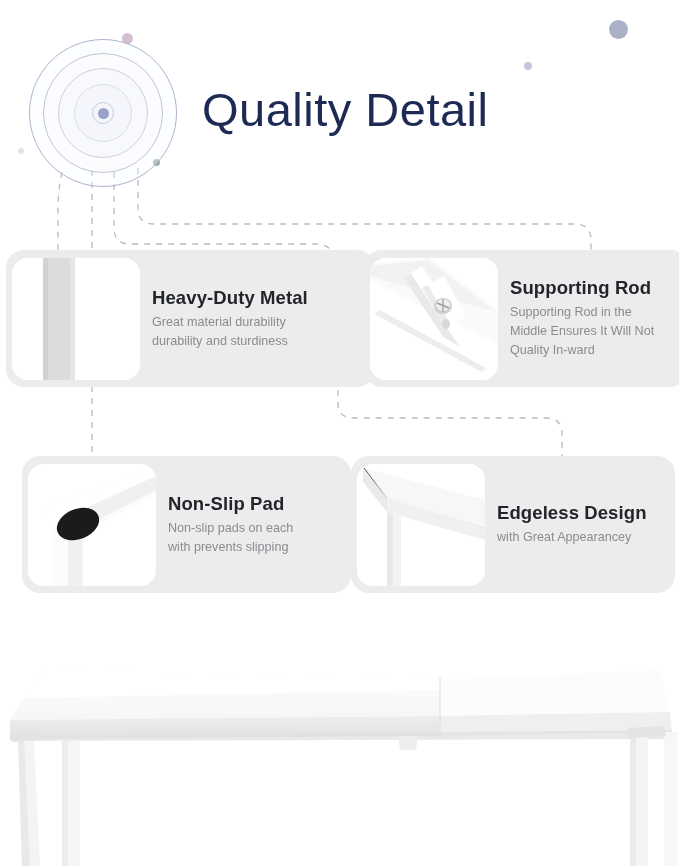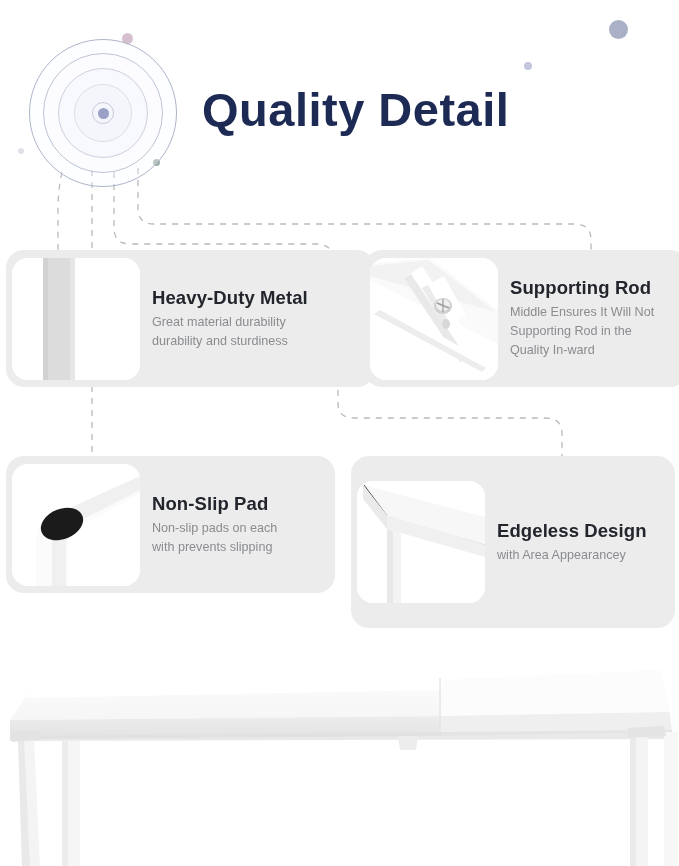--- a/index.html
+++ b/index.html
@@ -61,39 +61,39 @@
     height: 640px;
     pointer-events: none;
   }
 
   
   .page-title {
     position: absolute;
     left: 202px;
     top: 82px;
     font-size: 47px;
-    font-weight: bold;
+    font-weight: normal;
     letter-spacing: .5px;
     color: #1d2a54;
     white-space: nowrap;
   }
 
   
   .card {
     position: absolute;
     background: #ececec;
     border-radius: 18px;
     display: flex;
     align-items: center;
     overflow: hidden;
   }
   .card.c1 { left: 6px;   top: 250px; width: 369px; height: 137px; }
   .card.c2 { left: 351px; top: 250px; width: 324px; height: 137px; margin-left: 13px; }
-  .card.c3 { left: 6px;   top: 456px; width: 329px; height: 137px; }
-  .card.c4 { left: 351px; top: 456px; width: 324px; height: 172px; }
+  .card.c3 { left: 22px;   top: 456px; width: 329px; height: 137px; }
+  .card.c4 { left: 351px; top: 456px; width: 324px; height: 137px; }
 
   .card-thumb {
     position: relative;
     width: 128px;
     height: 122px;
     margin-left: 6px;
     border-radius: 16px;
     background: #ffffff;
     flex: 0 0 auto;
     overflow: hidden;
@@ -211,22 +211,22 @@
       <ellipse cx="73" cy="48" rx="9" ry="8" fill="#cfcfcf"></ellipse>
       <ellipse cx="73" cy="47" rx="7" ry="6" fill="#efefef"></ellipse>
       <path d="M 67 45 L 79 50" stroke="#9c9c9c" stroke-width="1.6" fill="none"></path>
       <path d="M 73 41 L 73 54" stroke="#9c9c9c" stroke-width="1.2" fill="none"></path>
       <ellipse cx="76" cy="66" rx="4" ry="5" fill="#d8d8d8"></ellipse>
     </svg>
   </div>
   <div class="card-text">
     <div class="card-title">Supporting Rod</div>
     <div class="card-desc">
+      <span>Supporting Rod in the</span>
       <span>Middle Ensures It Will Not</span>
-      <span>Supporting Rod in the</span>
       <span>Quality In-ward</span>
     </div>
   </div>
 </div>
 
 <div class="card c3">
   <div class="card-thumb">
     <svg class="thumb-svg" viewBox="0 0 128 122" xmlns="http://www.w3.org/2000/svg">
       <rect x="0" y="0" width="128" height="122" fill="#ffffff"></rect>
 
@@ -260,21 +260,21 @@
       <polygon points="6,4 30,34 30,48 6,18" fill="#eaeaea"></polygon>
       <polygon points="30,34 128,64 128,76 30,48" fill="#f0f0f0"></polygon>
 
       <polygon points="30,48 44,52 44,122 30,122" fill="#f3f3f3"></polygon>
       <polygon points="30,48 36,50 36,122 30,122" fill="#e8e8e8"></polygon>
     </svg>
   </div>
   <div class="card-text">
     <div class="card-title">Edgeless Design</div>
     <div class="card-desc">
-      <span>with Area Appearancey</span>
+      <span>with Great Appearancey</span>
     </div>
   </div>
 </div>
 
 <div class="product">
   <svg width="679" height="226" viewBox="0 0 679 226" xmlns="http://www.w3.org/2000/svg">
     <defs>
       <linearGradient id="topA" x1="0" y1="0" x2="0" y2="1">
         <stop offset="0" stop-color="#fdfdfd"></stop>
         <stop offset="1" stop-color="#f6f6f6"></stop>

